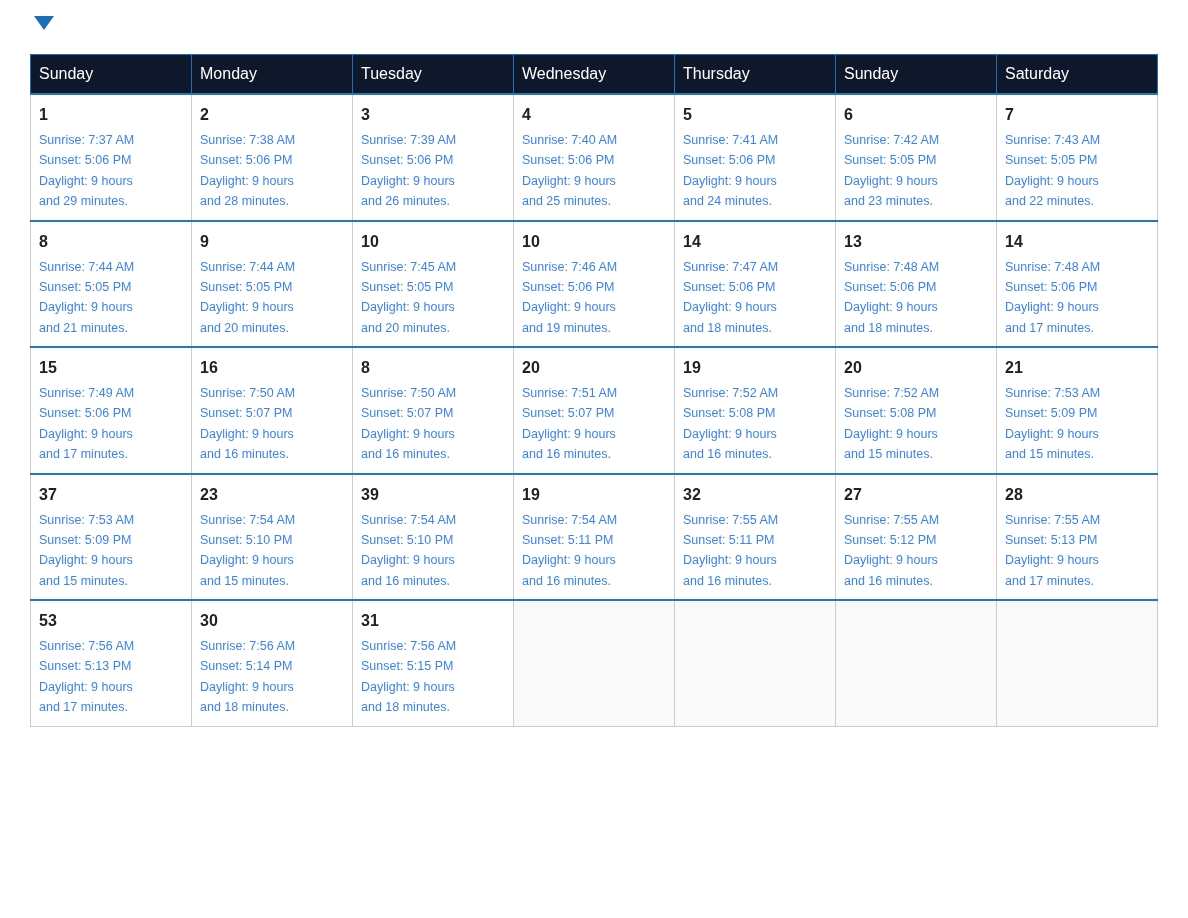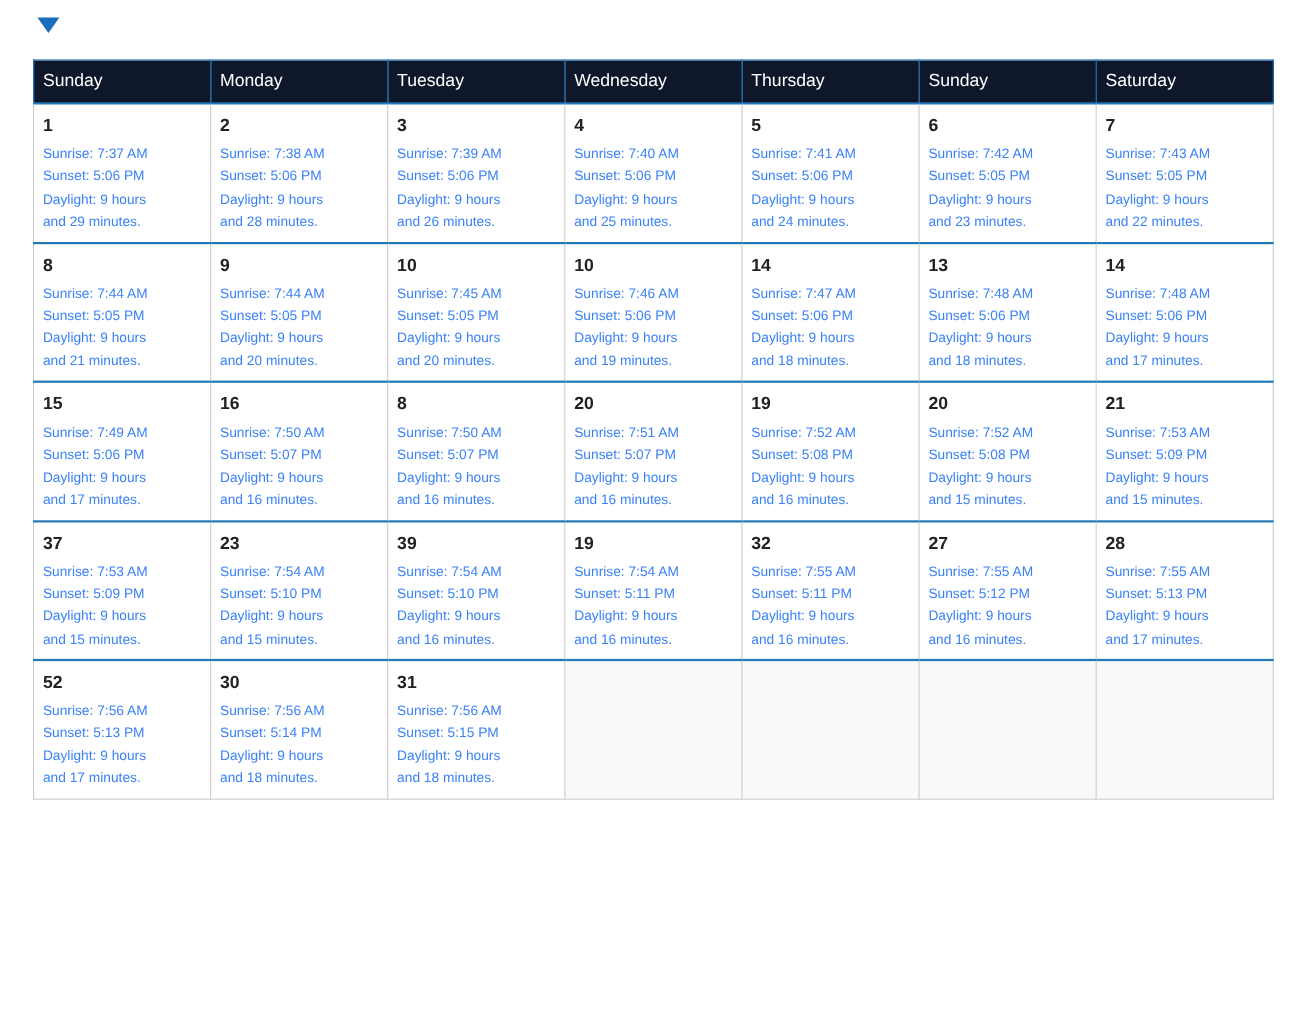--- a/index.html
+++ b/index.html
@@ -251,21 +251,21 @@
           <span class="day-number">27</span>
           <span class="day-info">Sunrise: 7:55 AM<br>Sunset: 5:12 PM<br>Daylight: 9 hours<br>and 16 minutes.</span>
         </td>
         <td>
           <span class="day-number">28</span>
           <span class="day-info">Sunrise: 7:55 AM<br>Sunset: 5:13 PM<br>Daylight: 9 hours<br>and 17 minutes.</span>
         </td>
       </tr>
       <tr>
         <td>
-          <span class="day-number">52</span>
+          <span class="day-number">53</span>
           <span class="day-info">Sunrise: 7:56 AM<br>Sunset: 5:13 PM<br>Daylight: 9 hours<br>and 17 minutes.</span>
         </td>
         <td>
           <span class="day-number">30</span>
           <span class="day-info">Sunrise: 7:56 AM<br>Sunset: 5:14 PM<br>Daylight: 9 hours<br>and 18 minutes.</span>
         </td>
         <td>
           <span class="day-number">31</span>
           <span class="day-info">Sunrise: 7:56 AM<br>Sunset: 5:15 PM<br>Daylight: 9 hours<br>and 18 minutes.</span>
         </td>

